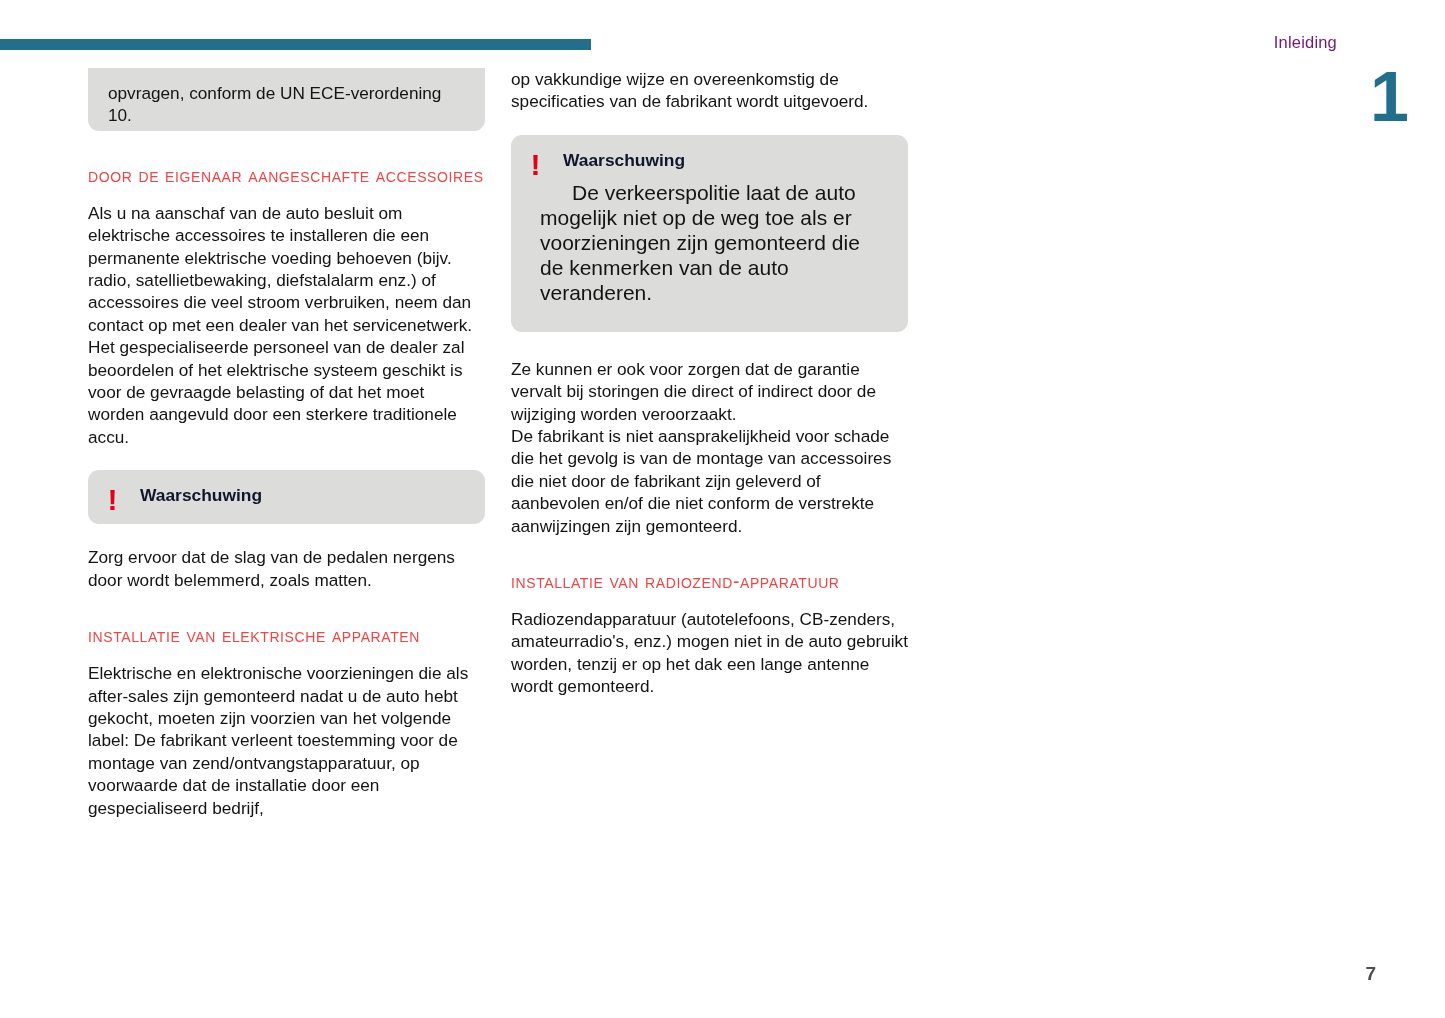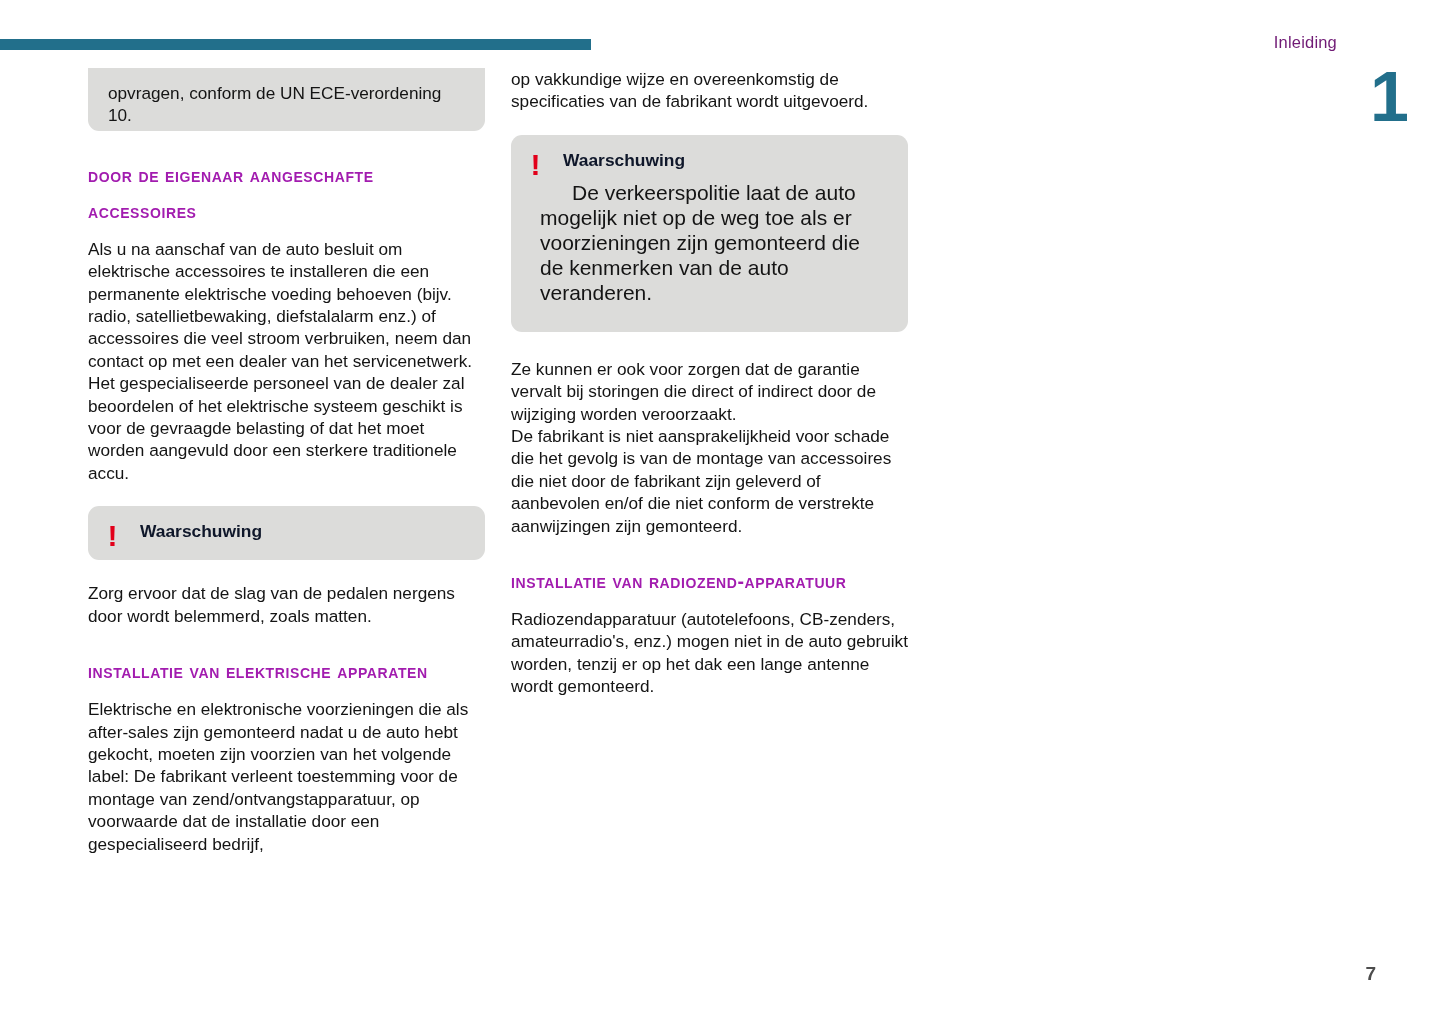--- a/index.html
+++ b/index.html
@@ -83,24 +83,24 @@
     font-size: 17.2px;
     line-height: 22.4px;
     color: #141414;
   }
   p.body-text + p.body-text { margin-top: 0; }
 
   
   h2.section-heading {
     margin: 26px 0 9px 0;
     font-size: 19.5px;
-    font-weight: bold;
+    font-weight: normal;
     line-height: 36px;
     letter-spacing: 0.6px;
-    color: #a21caf;
+    color: #ef4444;
     font-variant: small-caps;
     text-transform: lowercase;
   }
   h2.section-heading::first-letter { font-size: 1em; }
 
   
   .grey-box {
     background: #dcdcda;
     border-radius: 11px;
     padding: 13px 20px 16px 20px;

